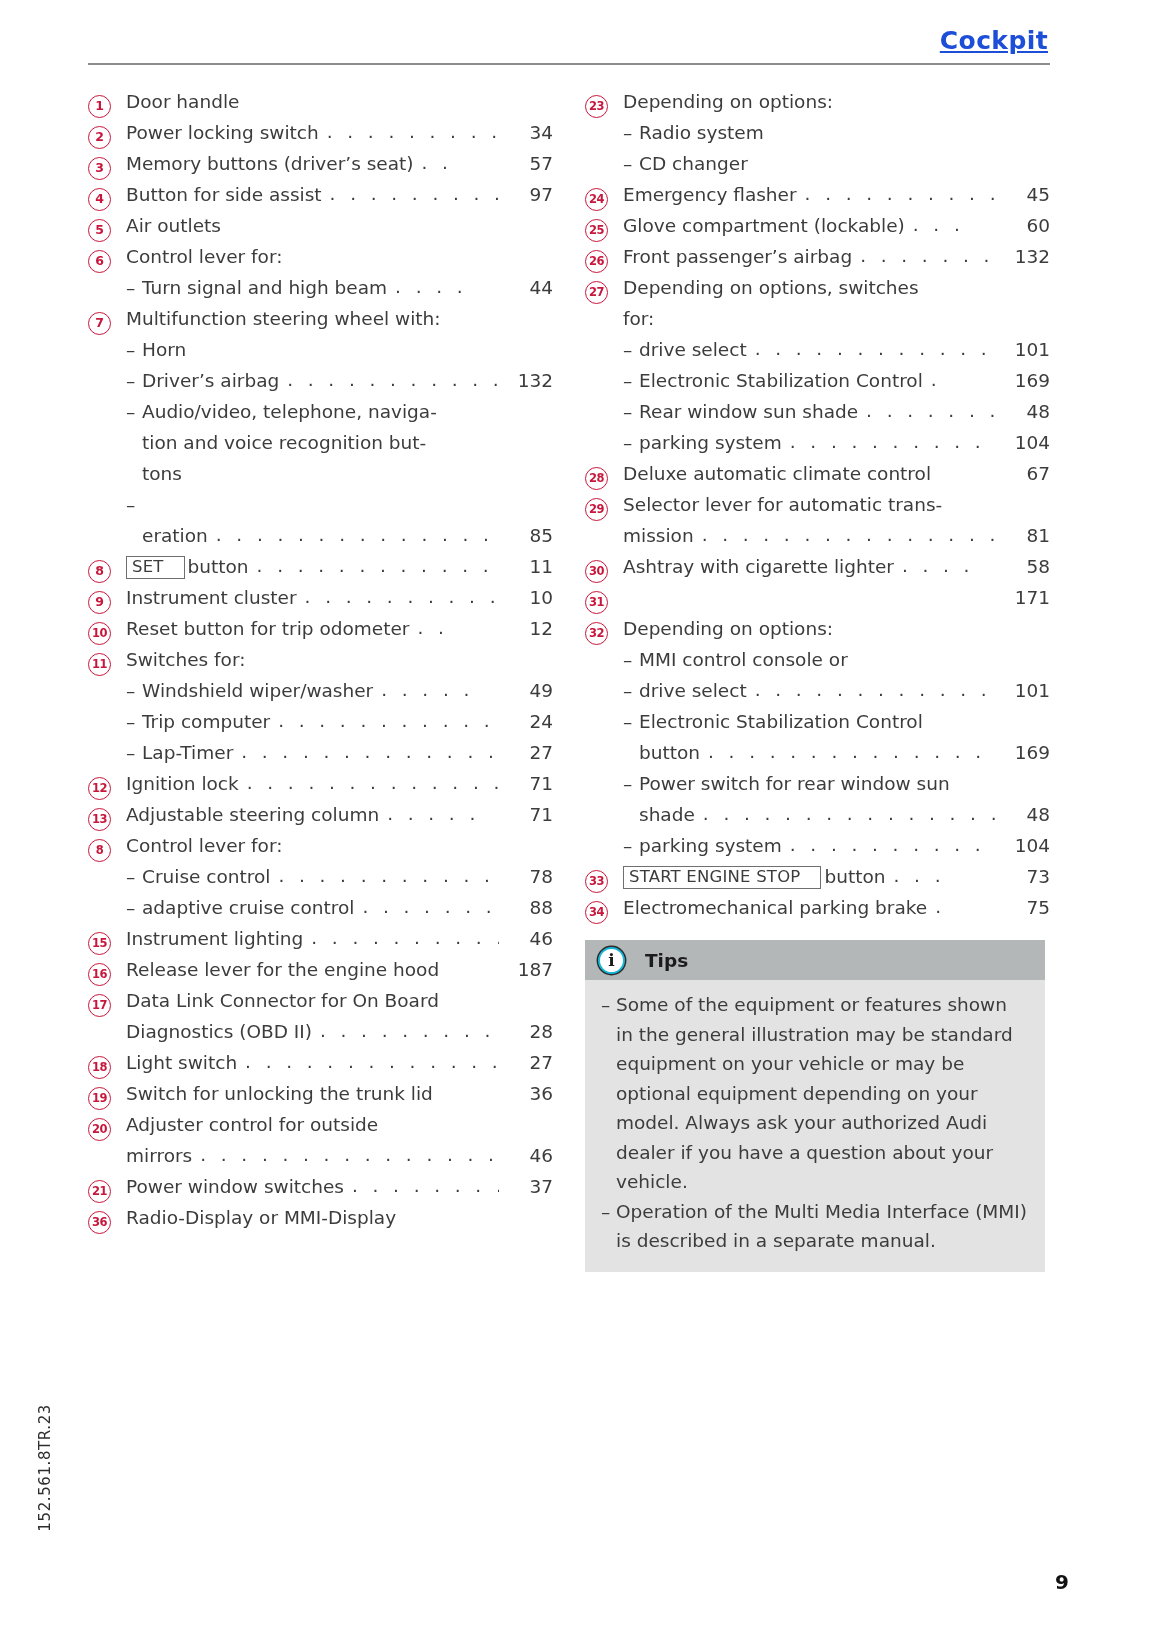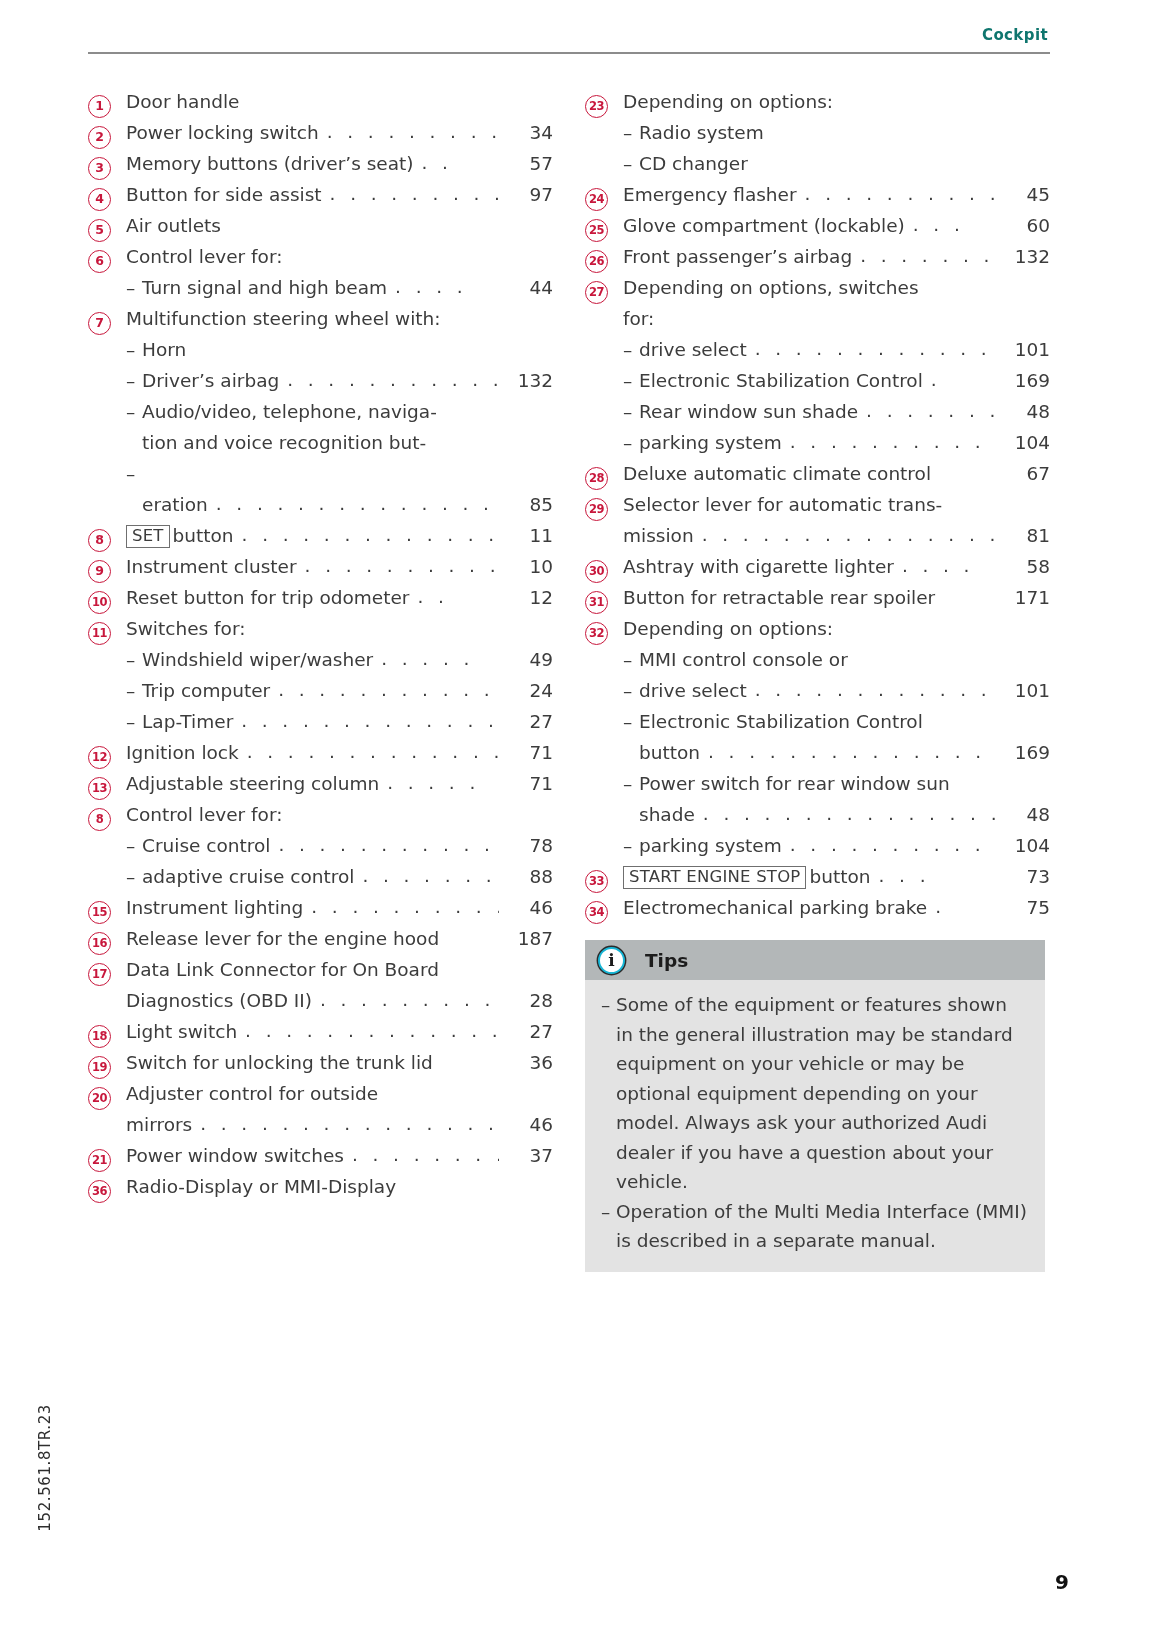--- a/index.html
+++ b/index.html
@@ -19,25 +19,26 @@
   
   .header {
     position: absolute;
     left: 88px;
     right: 0;
     top: 26px;
     width: 962px;
   }
   .header-title {
     text-align: right;
-    font-size: 15px;
+    font-size: 25px;
     font-weight: bold;
     letter-spacing: 0.4px;
-    color: #0f766e;
+    color: #1d4ed8;
     padding-right: 2px;
+    text-decoration: underline;
   }
   .header-rule {
     margin-top: 8px;
     height: 2px;
     background: #8c8c8c;
     width: 100%;
   }
 
   
   .columns {
@@ -118,21 +119,21 @@
     color: #3c3c3c;
   }
   .cont-indent {
     flex: 0 0 16px;
   }
 
   
   .keycap {
     display: inline-block;
     border: 1.5px solid #6f6f6f;
-    padding: 0px 5px 1px 5px;
+    padding: 0px 20px 1px 5px;
     font-size: 16.5px;
     line-height: 20px;
     color: #3c3c3c;
     margin-right: 3px;
     position: relative;
     top: -1px;
     letter-spacing: 0.2px;
   }
 
   
@@ -302,20 +303,27 @@
         <span class="dots none"></span>
         <span class="page"></span>
       </div>
       <div class="row">
         <div class="num-cell"></div>
         <span class="cont-indent">&nbsp;</span>
         <span class="label">tion and voice recognition but-</span>
         <span class="dots none"></span>
         <span class="page"></span>
       </div>
+      <div class="row">
+        <div class="num-cell"></div>
+        <span class="cont-indent">&nbsp;</span>
+        <span class="label">tons</span>
+        <span class="dots none"></span>
+        <span class="page"></span>
+      </div>
       <div class="row sub">
         <div class="num-cell"></div>
         <span class="sub-dash">–</span>
         <span class="dots none"></span>
         <span class="page"></span>
       </div>
       <div class="row">
         <div class="num-cell"></div>
         <span class="cont-indent">&nbsp;</span>
         <span class="label">eration</span>
@@ -608,21 +616,20 @@
           <span class="num wide">30</span>
         </div>
         <span class="label">Ashtray with cigarette lighter</span>
         <span class="dots">. . . .</span>
         <span class="page">58</span>
       </div>
       <div class="row">
         <div class="num-cell">
           <span class="num wide">31</span>
         </div>
-        <span class="label">Button for retractable rear spoiler</span>
         <span class="dots none"></span>
         <span class="page">171</span>
       </div>
       <div class="row">
         <div class="num-cell">
           <span class="num wide">32</span>
         </div>
         <span class="label">Depending on options:</span>
         <span class="dots none"></span>
         <span class="page"></span>

